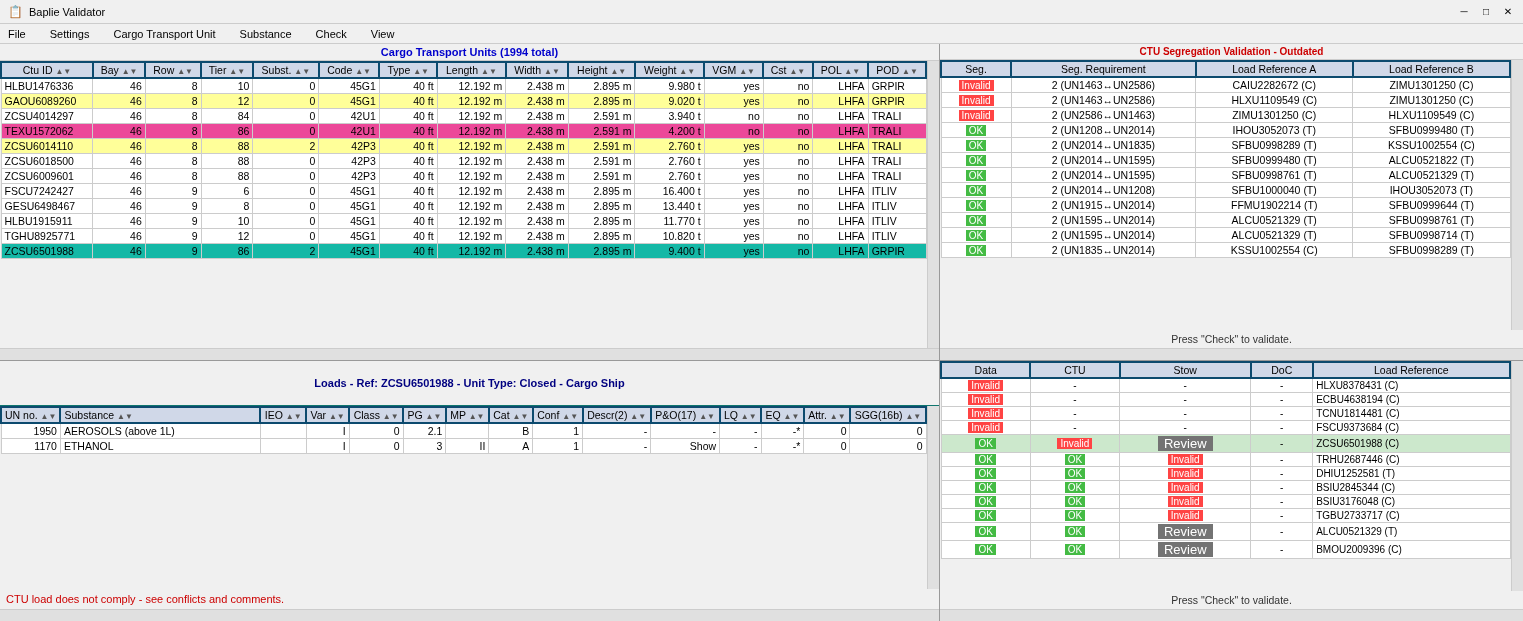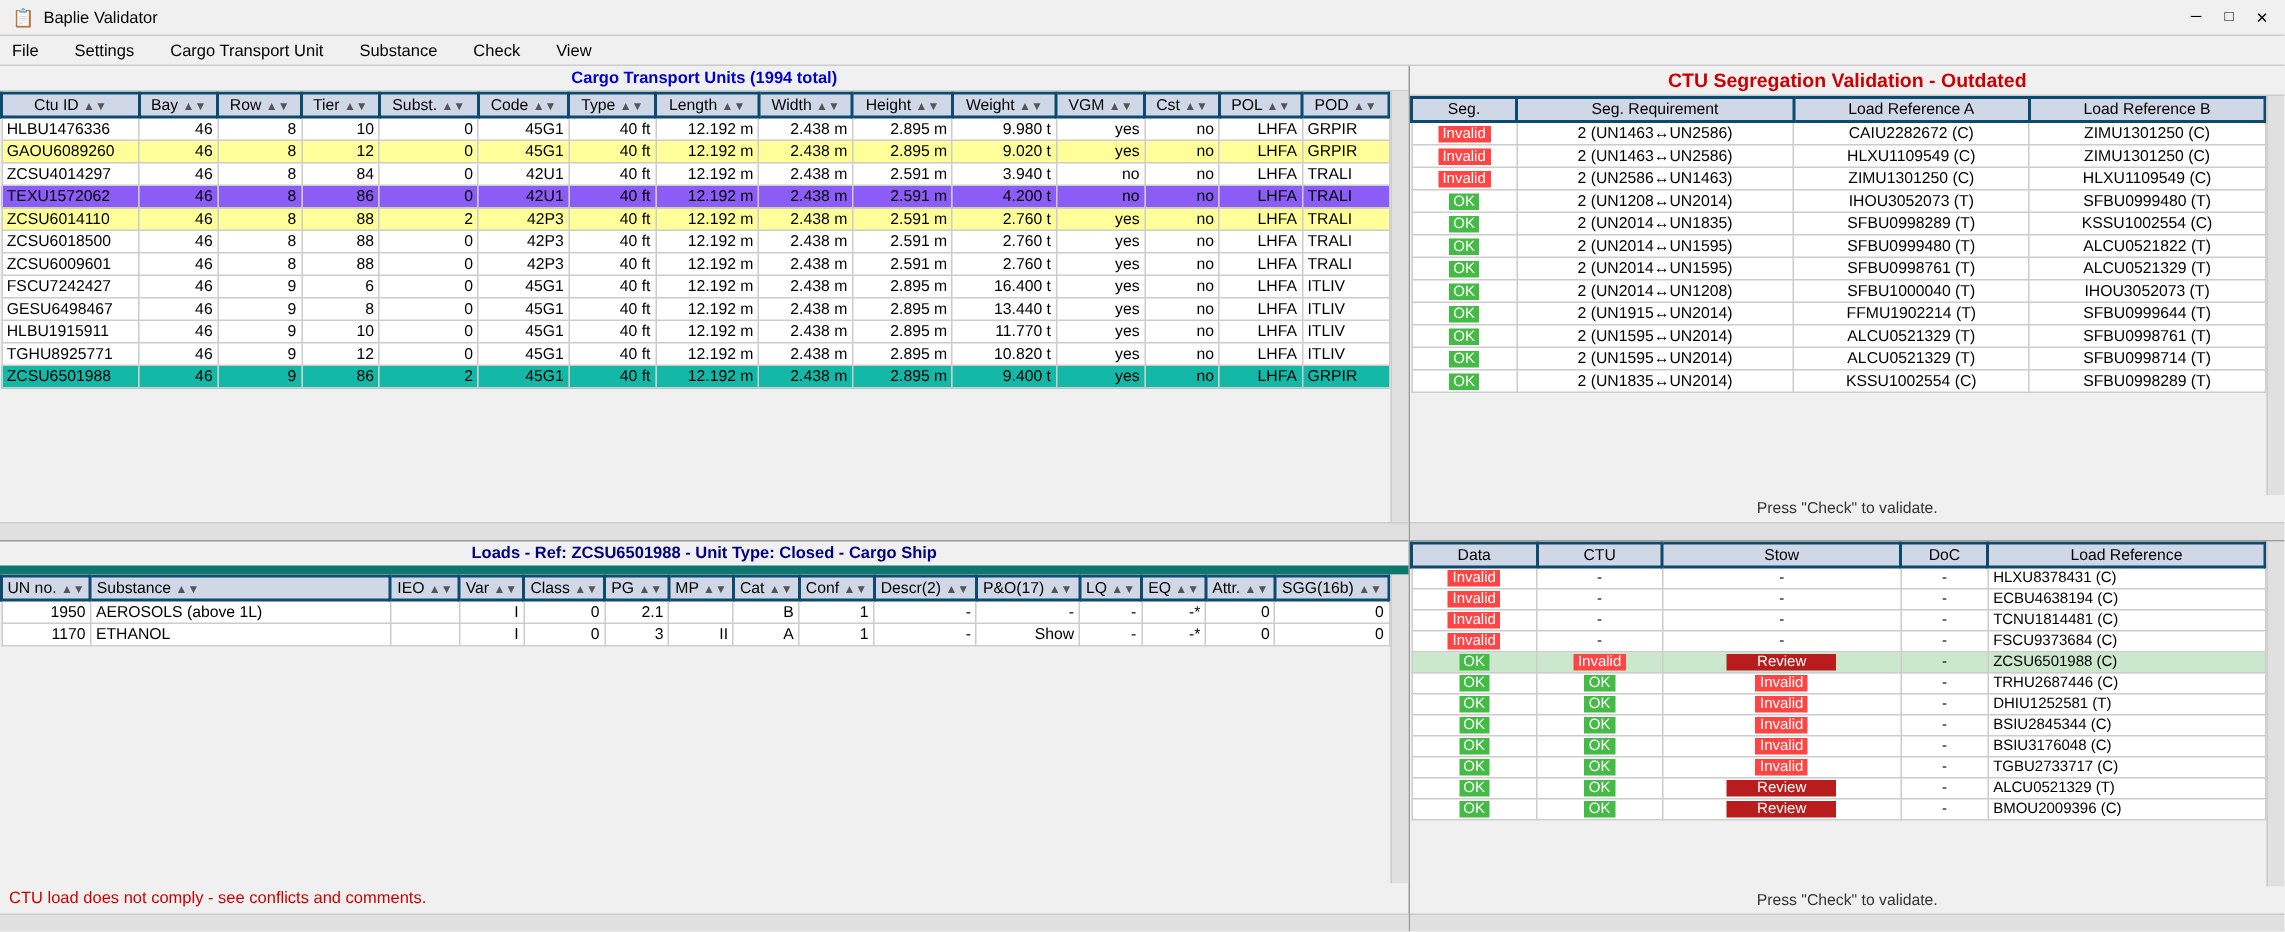--- a/index.html
+++ b/index.html
@@ -62,21 +62,21 @@
       font-weight: bold;
       color: #0000cc;
       font-size: 11px;
       border-bottom: 1px solid #ccc;
     }
     .section-title-red {
       text-align: center;
       padding: 2px 0;
       font-weight: bold;
       color: #cc0000;
-      font-size: 13px;
+      font-size: 10px;
       border-bottom: 1px solid #ccc;
     }
 
     table {
       border-collapse: collapse;
       width: 100%;
       font-size: 10.5px;
     }
     th {
       background: #d0d8e8;
@@ -90,35 +90,35 @@
     th .sort-arrow { font-size: 8px; color: #555; }
     td {
       border: 1px solid #ccc;
       padding: 1px 3px;
       white-space: nowrap;
       text-align: right;
     }
 
     .status-invalid { background: #ff4444; color: #fff; padding: 0 3px; font-size: 10px; }
     .status-ok { background: #44bb44; color: #fff; padding: 0 3px; font-size: 10px; }
-    .status-review { background: #b91c1c; color: #fff; padding: 0 20px; font-size: 10px; }
+    .status-review { background: #737373; color: #fff; padding: 0 6px; font-size: 13px; }
 
     
     .loads-section {
       height: 260px;
       display: flex;
       flex-direction: column;
     }
     .loads-title {
       text-align: center;
-      padding: 2px 0;
+      padding: 16px 0;
       font-weight: bold;
       color: #000080;
       font-size: 11px;
-      border-bottom: 6px solid #0f766e;
+      border-bottom: 1px solid #0f766e;
     }
     .error-text {
       color: #cc0000;
       font-size: 11px;
       padding: 4px 6px;
     }
     .scroll-bar-h {
       height: 12px;
       background: #e0e0e0;
       border-top: 1px solid #ccc;
@@ -272,21 +272,21 @@
                   <td>40 ft</td>
                   <td>12.192 m</td>
                   <td>2.438 m</td>
                   <td>2.591 m</td>
                   <td>3.940 t</td>
                   <td>no</td>
                   <td>no</td>
                   <td>LHFA</td>
                   <td style="text-align: left;">TRALI</td>
                 </tr>
-                <tr style="background: #8b5cf6;">
+                <tr style="background: #ec4899;">
                   <td style="text-align: left;">TEXU1572062</td>
                   <td>46</td>
                   <td>8</td>
                   <td>86</td>
                   <td>0</td>
                   <td>42U1</td>
                   <td>40 ft</td>
                   <td>12.192 m</td>
                   <td>2.438 m</td>
                   <td>2.591 m</td>

